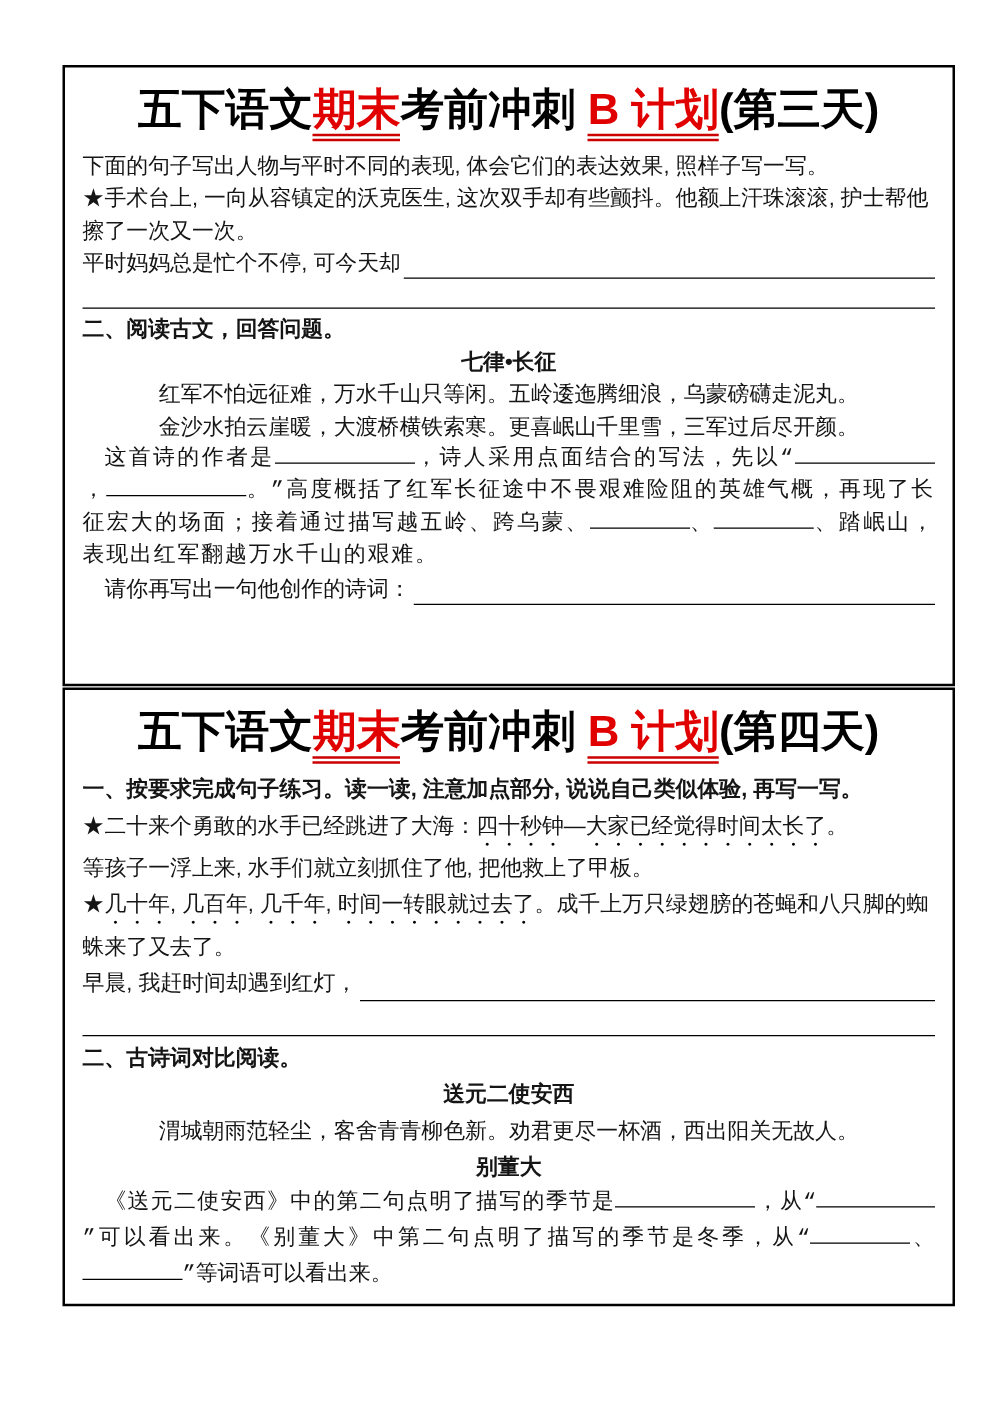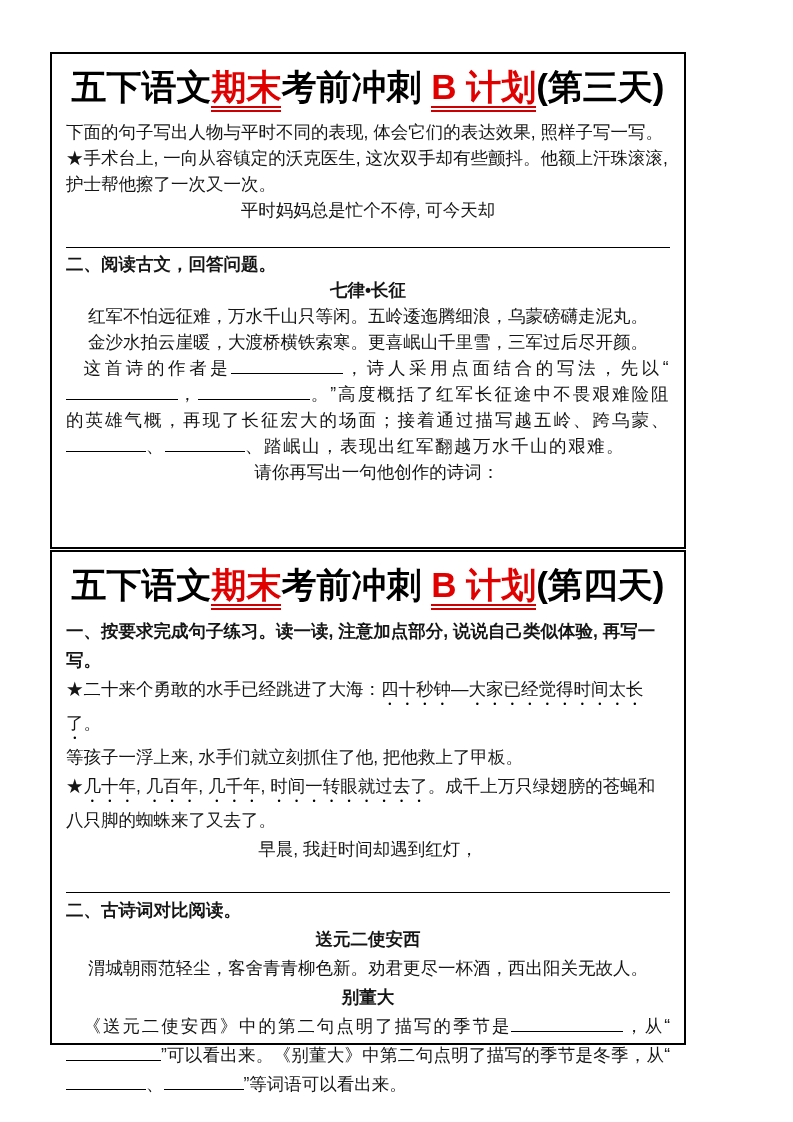--- a/index.html
+++ b/index.html
@@ -9,21 +9,21 @@
     position:relative;
     width:793px; height:1122px;
     background:#ffffff;
     font-family:"Liberation Sans", sans-serif;
     color:#111;
     overflow:hidden;
   }
   .card {
     position:absolute;
     left:50px;
-    width:636px;
+    width:714px;
     background:#ffffff;
     border:2px solid #000;
     padding:4px 14px 6px 14px;
   }
   .card-1 { top:52px;  height:497px; }
   .card-2 { top:550px; height:495px; }
 
   .title {
     margin:6px 0 8px 0;
     text-align:center;
@@ -37,35 +37,35 @@
     border-bottom:6px double #cc0000;
     padding-bottom:0;
   }
 
   .body p { margin:0; font-size:17.5px; color:#151515; }
   .card-1 .body p { line-height:26px; }
   .card-2 .body p { line-height:29px; }
 
   .bold   { font-weight:bold; }
   .center { text-align:center; }
-  .justify{ text-align:justify; }
+  .justify{ text-align:justify;font-family:Liberation Mono, monospace; }
   .sp     { letter-spacing:1.5px; }
   .indent { text-indent:1em; }
 
   .blank {
     display:inline-block;
     border-bottom:1.5px solid #000;
     height:0.95em;
     vertical-align:baseline;
   }
   .blank.md { width:112px; }
   .blank.sm { width:80px; }
   .blank.qz { width:95px; }
 
-  .fill-line { display:flex; align-items:center;flex-direction:column; }
+  .fill-line { display:flex; align-items:flex-end; }
   .fill-line .lead { white-space:nowrap; }
   .blank-fill {
     flex:1;
     border-bottom:1.5px solid #000;
     height:1.15em;
     margin-left:2px;
   }
   .write-line {
     border-bottom:1.5px solid #000;
     height:24px;

